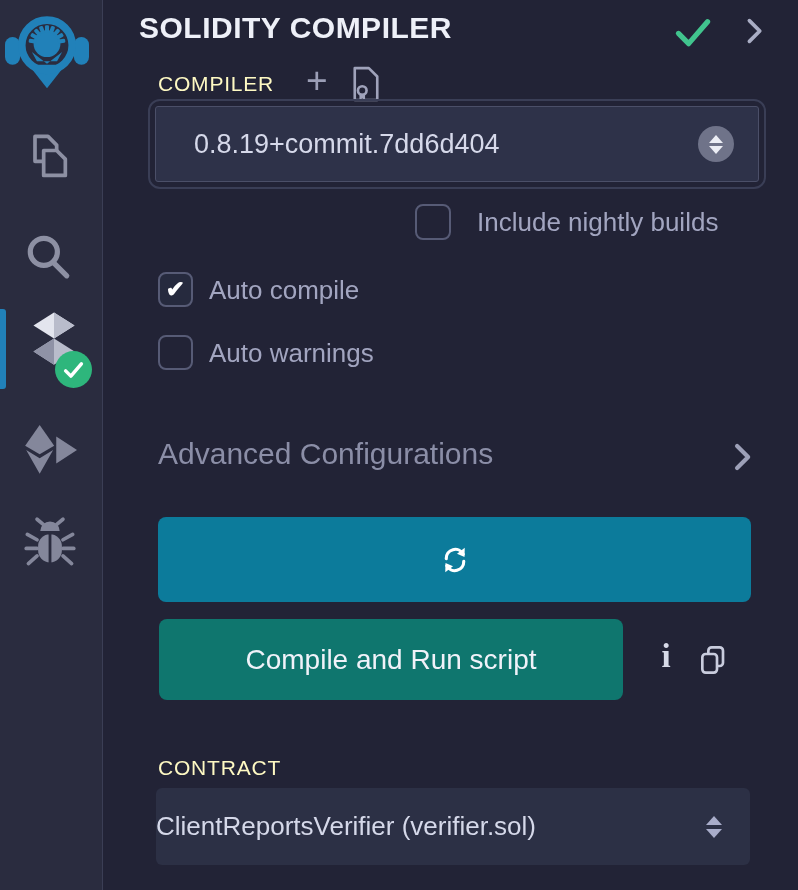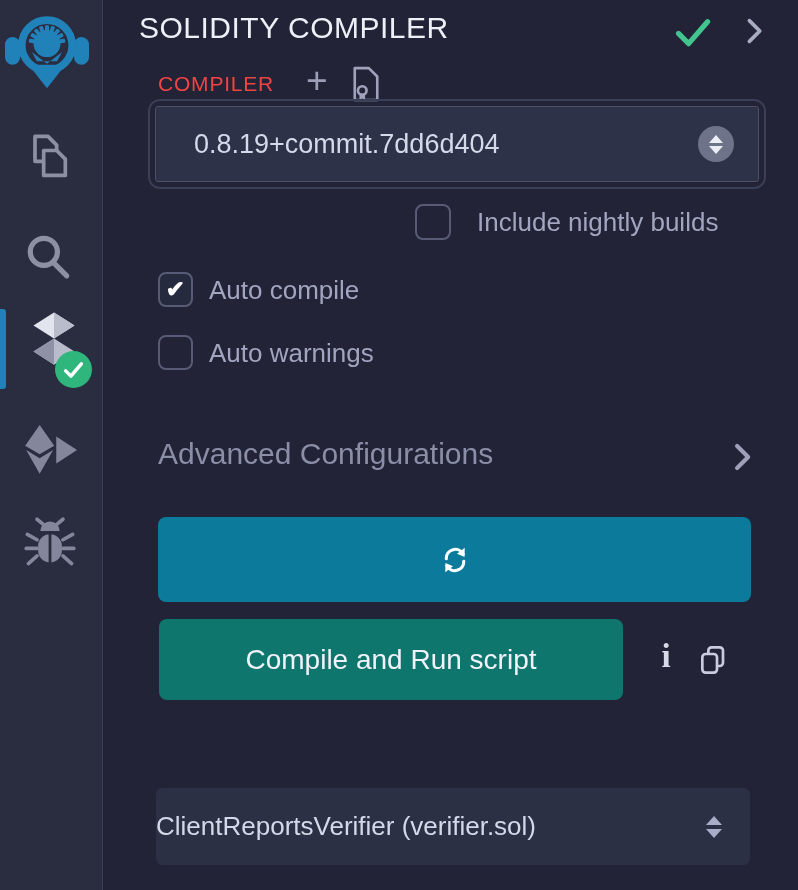--- a/index.html
+++ b/index.html
@@ -22,28 +22,28 @@
   }
   .badge-green {
     position:absolute; left:55px; top:351px; width:37px; height:37px;
     border-radius:50%; background:#2eb67c;
     display:flex; align-items:center; justify-content:center;
   }
   
   .panel { position:absolute; left:104px; top:0; width:694px; height:890px; }
   .page-title {
     position:absolute; left:35px; top:11px;
-    font-size:30px; font-weight:400; letter-spacing:.5px; color:#eef0f8;
+    font-size:30px; font-weight:700; letter-spacing:.5px; color:#eef0f8;
     white-space:nowrap;
   }
   .hdr-check { position:absolute; left:570px; top:16px; }
   .hdr-chevron { position:absolute; left:637px; top:16px; }
 
   .section-label {
-    position:absolute; font-size:21px; letter-spacing:.8px; color:#ef4444;
+    position:absolute; font-size:21px; letter-spacing:.8px; color:#fef9c3;
     white-space:nowrap;
   }
   .compiler-label { left:54px; top:72px; }
   .plus-glyph {
     position:absolute; left:202px; top:60px; font-size:37px; font-weight:300;
     color:#9b9eb6; cursor:pointer;
   }
   .license-icon { position:absolute; left:247px; top:66px; cursor:pointer; }
 
   .select-outer {
@@ -271,20 +271,21 @@
     <span>Compile and Run script</span>
   </button>
   <div class="info-glyph">i</div>
   <div class="copy-icon">
     <svg width="32" height="32" viewBox="0 0 24 24" fill="none" stroke="#c9ccdd" stroke-width="2">
       <rect x="8.5" y="2.5" width="11" height="14" rx="2.5"></rect>
       <rect x="4" y="7.5" width="11" height="14" rx="2.5" fill="#222336"></rect>
     </svg>
   </div>
 
+  <div class="section-label contract-label">CONTRACT</div>
   <div class="contract-select">
     <span class="val">ClientReportsVerifier (verifier.sol)</span>
     <span class="contract-arrows">
       <span class="ca-up"></span>
         <span class="ca-down"></span>
     </span>
   </div>
 
 </div>
 

